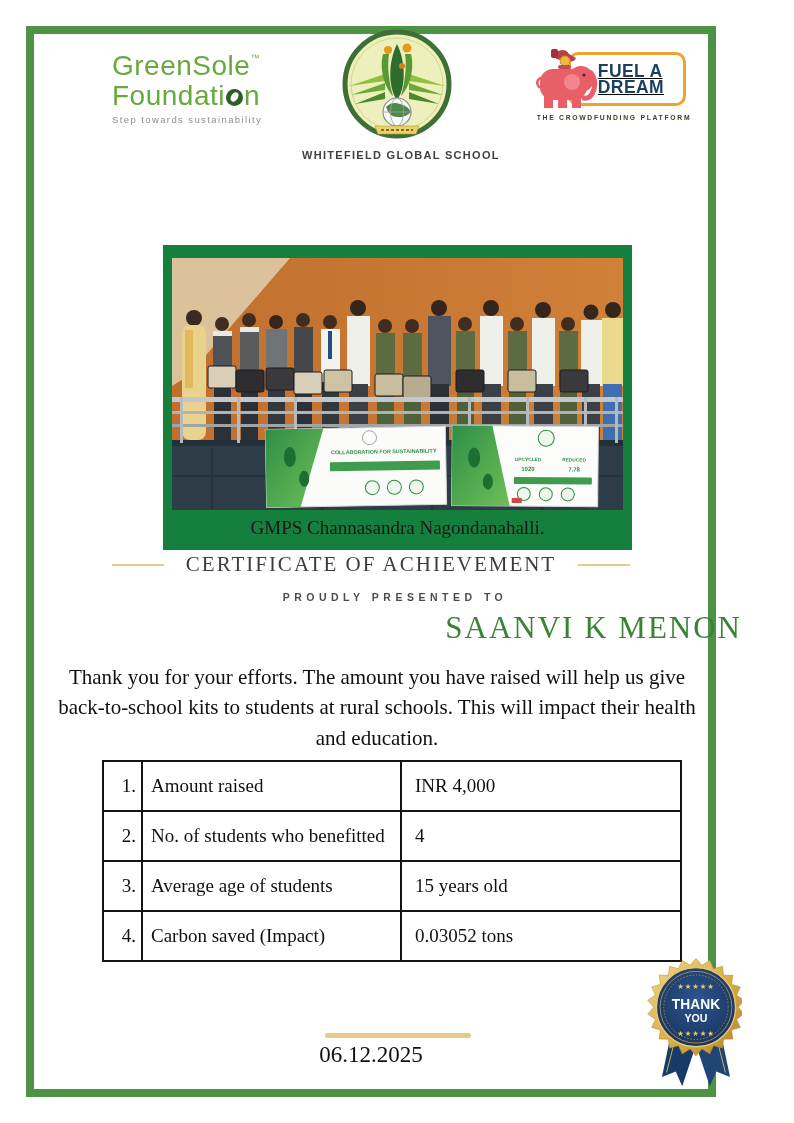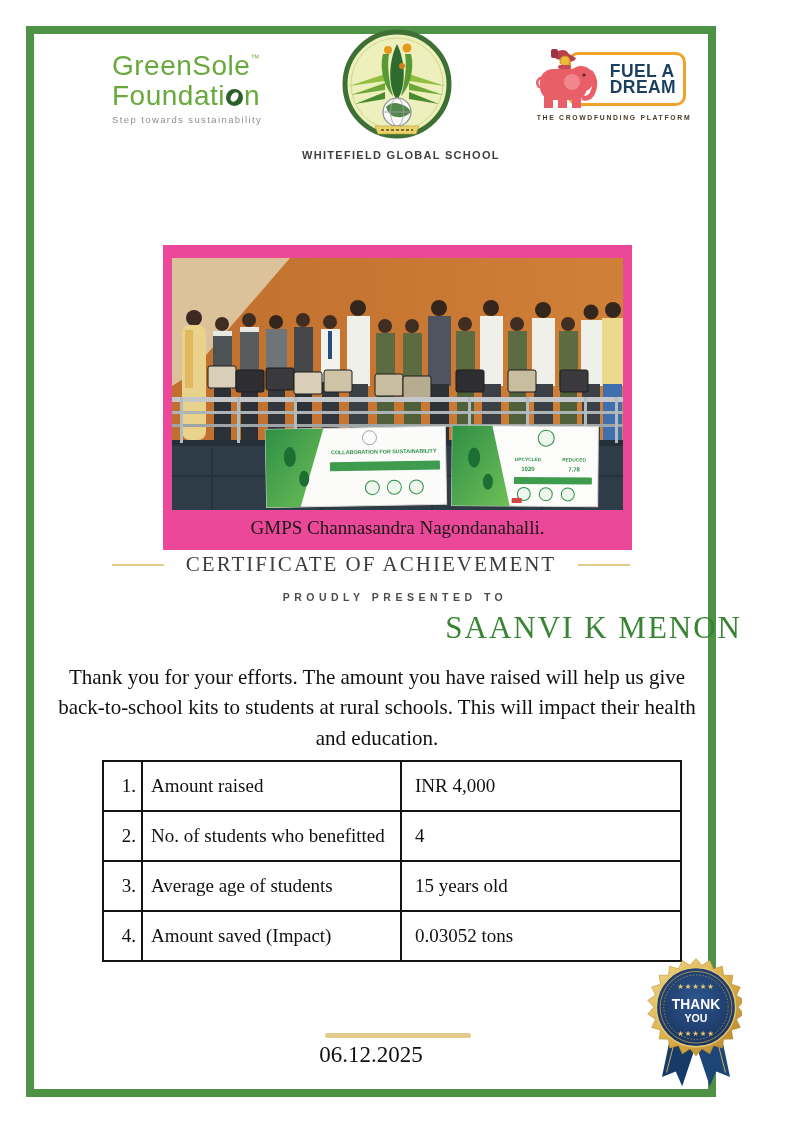--- a/index.html
+++ b/index.html
@@ -21,33 +21,33 @@
   .gs-tagline{font-size:9.5px;letter-spacing:1.4px;color:#8f8f8f;margin-top:5px;}
 
   .emblem-wrap{position:absolute;left:302px;top:28px;width:190px;text-align:center;}
   .emblem-name{margin-top:5px;font-family:"Liberation Sans","DejaVu Sans",sans-serif;
         font-size:11px;font-weight:bold;letter-spacing:1.3px;color:#3f3f3f;white-space:nowrap;}
 
   .fad-logo{position:absolute;left:534px;top:44px;width:160px;height:84px;
         font-family:"Liberation Sans","DejaVu Sans",sans-serif;}
   .fad-box{position:absolute;left:34px;top:8px;width:118px;height:54px;border:3.5px solid #f0a32a;
         border-radius:10px;box-sizing:border-box;display:flex;align-items:center;justify-content:flex-end;
-        padding-right:7px;}
+        padding-right:19px;text-decoration:underline;}
   .fad-text{color:#1b3f5e;font-weight:800;font-size:17.5px;line-height:.92;letter-spacing:.4px;text-align:left;}
   .fad-elephant{position:absolute;left:0;top:0;}
   .fad-tagline{position:absolute;left:0;top:70px;width:160px;text-align:center;font-size:6.8px;
         letter-spacing:1.7px;font-weight:700;color:#4a3a28;}
 
   
   .intro{position:absolute;left:34px;right:34px;top:172px;text-align:center;
         font-family:"Liberation Sans","DejaVu Sans",sans-serif;font-weight:bold;
         font-size:14.3px;line-height:1.5;color:#479a2c;}
 
   
-  .photo-panel{position:absolute;left:163px;top:245px;width:469px;height:305px;background:#ec4899;}
+  .photo-panel{position:absolute;left:163px;top:245px;width:469px;height:305px;background:#15803d;}
   .photo{position:absolute;left:9px;top:13px;width:451px;height:252px;overflow:hidden;}
   .photo-caption{position:absolute;left:0;right:0;top:272px;text-align:center;
         font-size:19px;color:#171717;}
 
   
   .heading-row{position:absolute;left:112px;right:112px;top:552px;display:flex;align-items:center;gap:22px;}
   .heading-rule{flex:1;height:2px;background:#e2cb8b;}
   .heading-text{font-size:21px;letter-spacing:2px;color:#3d3d3d;white-space:nowrap;}
   .presented{position:absolute;left:0;right:0;top:591px;text-align:center;
         font-family:"Liberation Sans","DejaVu Sans",sans-serif;font-size:10.5px;
@@ -302,21 +302,21 @@
       <div class="t-cell t-label">No. of students who benefitted</div>
       <div class="t-cell t-value">4</div>
     </div>
     <div class="t-row">
       <div class="t-cell t-num">3.</div>
       <div class="t-cell t-label">Average age of students</div>
       <div class="t-cell t-value">15 years old</div>
     </div>
     <div class="t-row">
       <div class="t-cell t-num">4.</div>
-      <div class="t-cell t-label">Amount saved (Impact)</div>
+      <div class="t-cell t-label">Carbon saved (Impact)</div>
       <div class="t-cell t-value">0.03052 tons</div>
     </div>
   </div>
 
   <div class="date-rule"></div>
   <div class="date-text">06.12.2025</div>
 
   <div class="badge">
     <svg width="120" height="138" viewBox="0 0 130 150">
       <defs>

